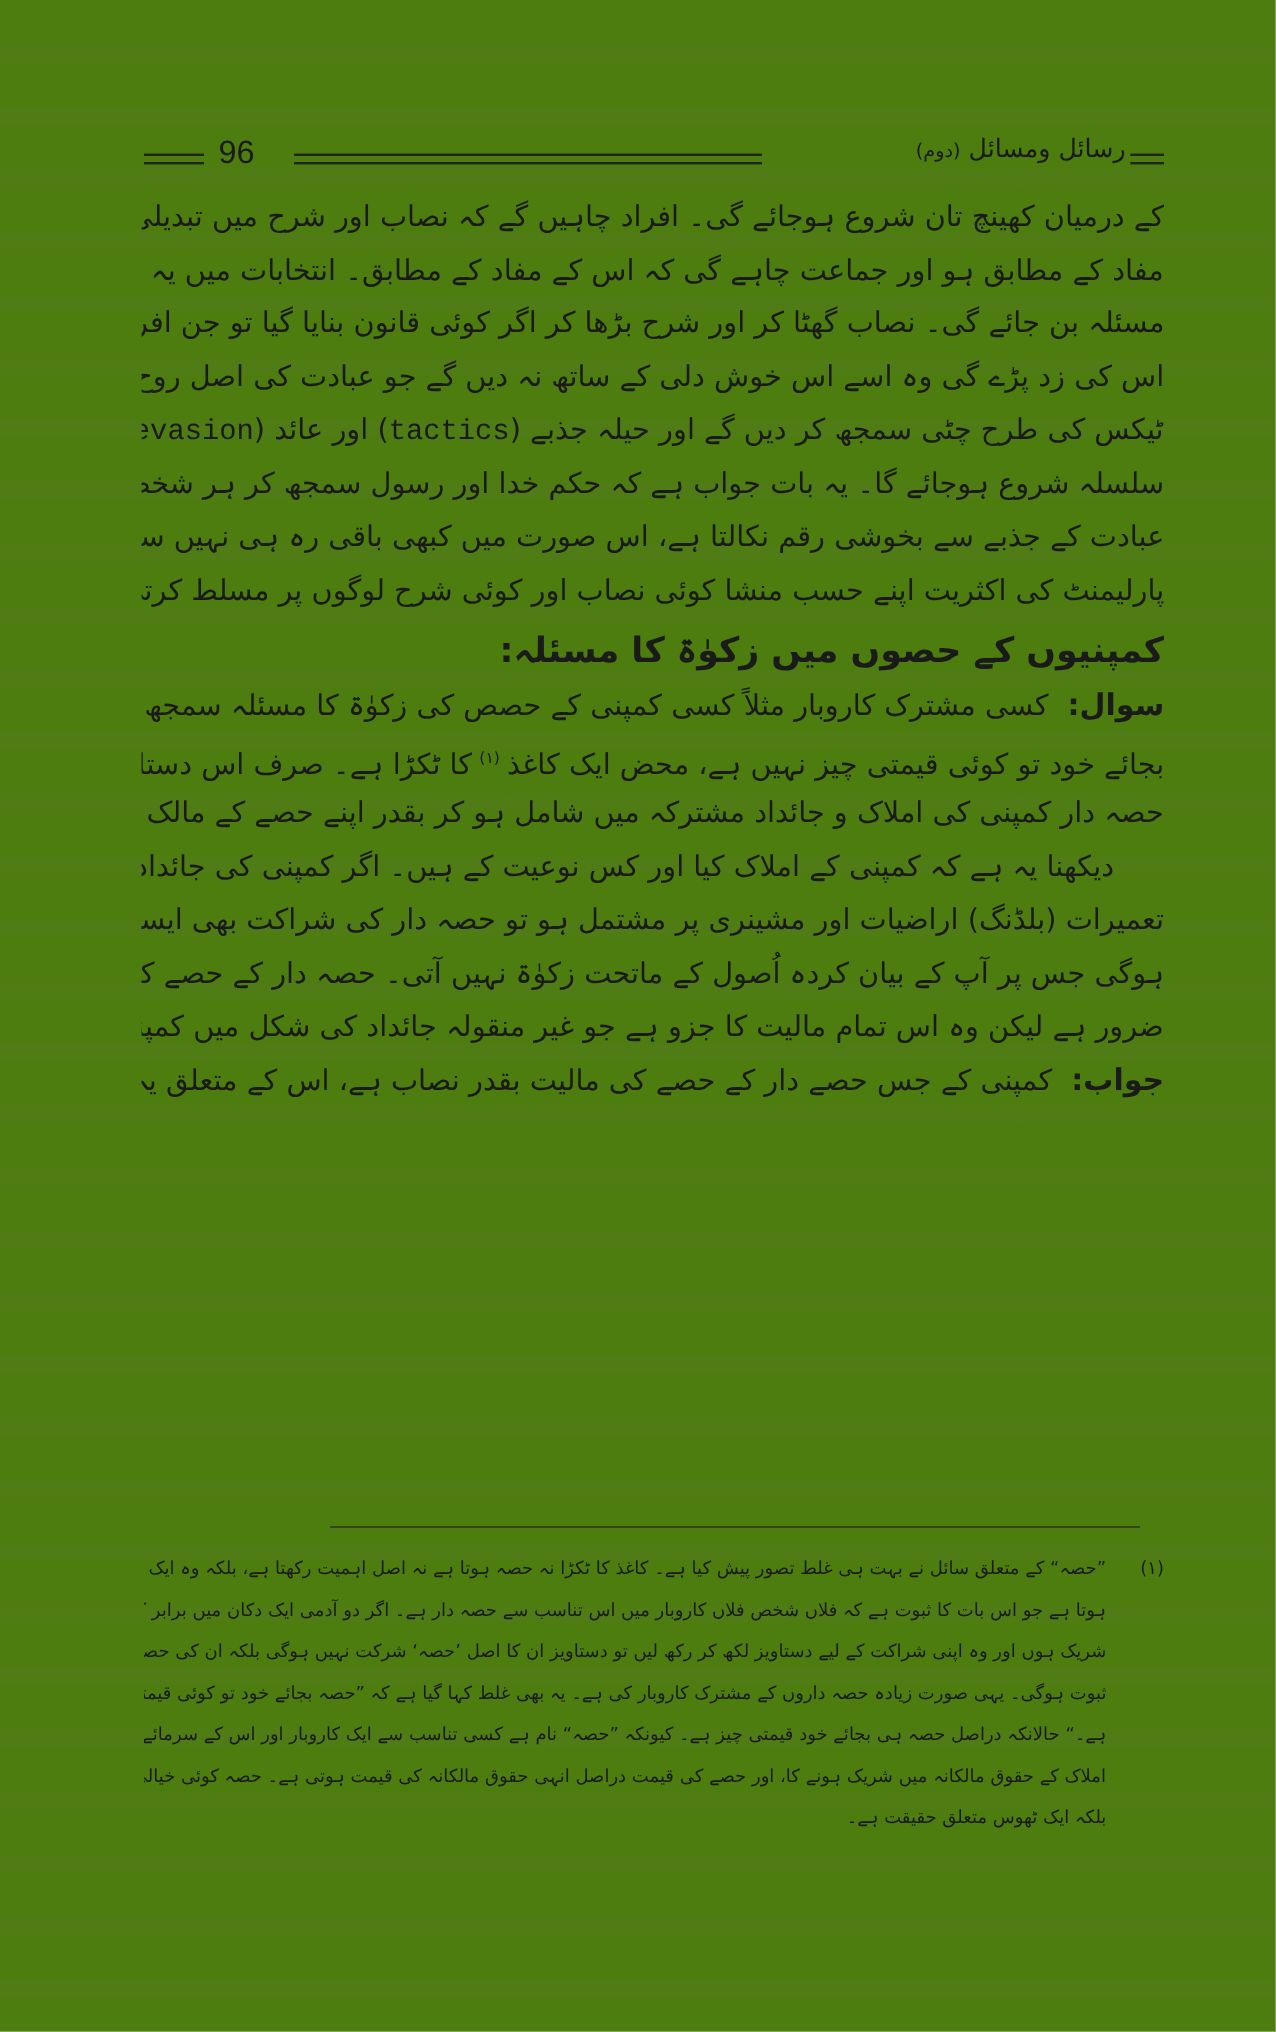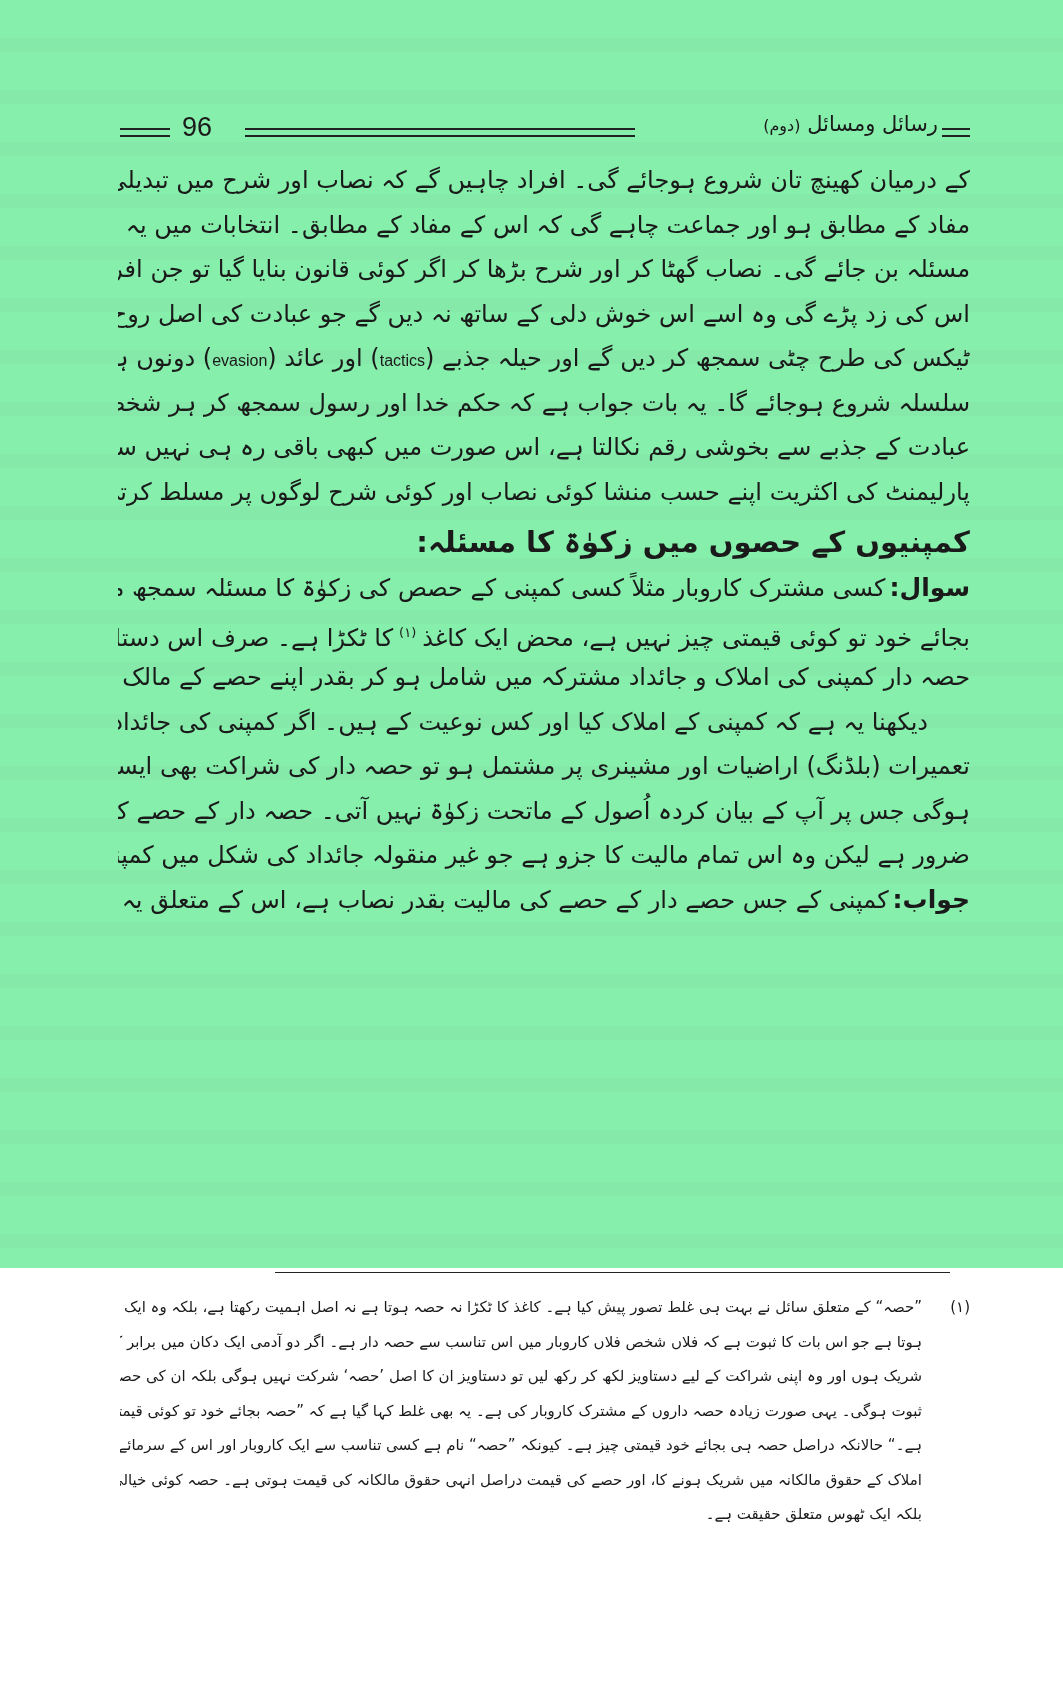--- a/index.html
+++ b/index.html
@@ -11,22 +11,22 @@
       width: 1063px;
       height: 1693px;
       position: relative;
       overflow: hidden;
       font-family: "DejaVu Sans", sans-serif;
       color: #1a1a1a;
     }
     .page {
       position: absolute;
       left: 0; top: 0;
-      width: 1063px; height: 1268px;
-      background: #86efac;
+      width: 1063px; height: 1693px;
+      background: #4d7c0f;
     }
     .bleed {
       position: absolute;
       left: 0; top: 0; right: 0; bottom: 0;
       background:
         repeating-linear-gradient(180deg, rgba(0,0,0,0) 0px, rgba(0,0,0,0) 38px, rgba(120,120,120,0.05) 38px, rgba(120,120,120,0.05) 52px);
       pointer-events: none;
     }
     
     .header {
@@ -85,37 +85,37 @@
       line-height: 44.5px;
       white-space: nowrap;
       overflow: hidden;
       text-align: justify;
       text-align-last: justify;
     }
     .line.last {
       text-align-last: right;
     }
     .line .latin {
-      font-family: Liberation Sans, sans-serif;
-      font-size: 16px;
+      font-family: Liberation Mono, monospace;
+      font-size: 24px;
       direction: ltr;
       unicode-bidi: embed;
     }
     .heading {
       height: 52px;
       line-height: 56px;
       font-size: 29px;
       font-weight: bold;
       text-align: right;
       white-space: nowrap;
     }
     .qa-label {
       font-weight: bold;
       font-size: 25px;
-      margin-left: 4px;
+      margin-left: 16px;
     }
     .fn-ref {
       font-size: 13px;
       vertical-align: super;
       margin: 0 6px;
     }
     .indent {
       padding-right: 42px;
     }
     

